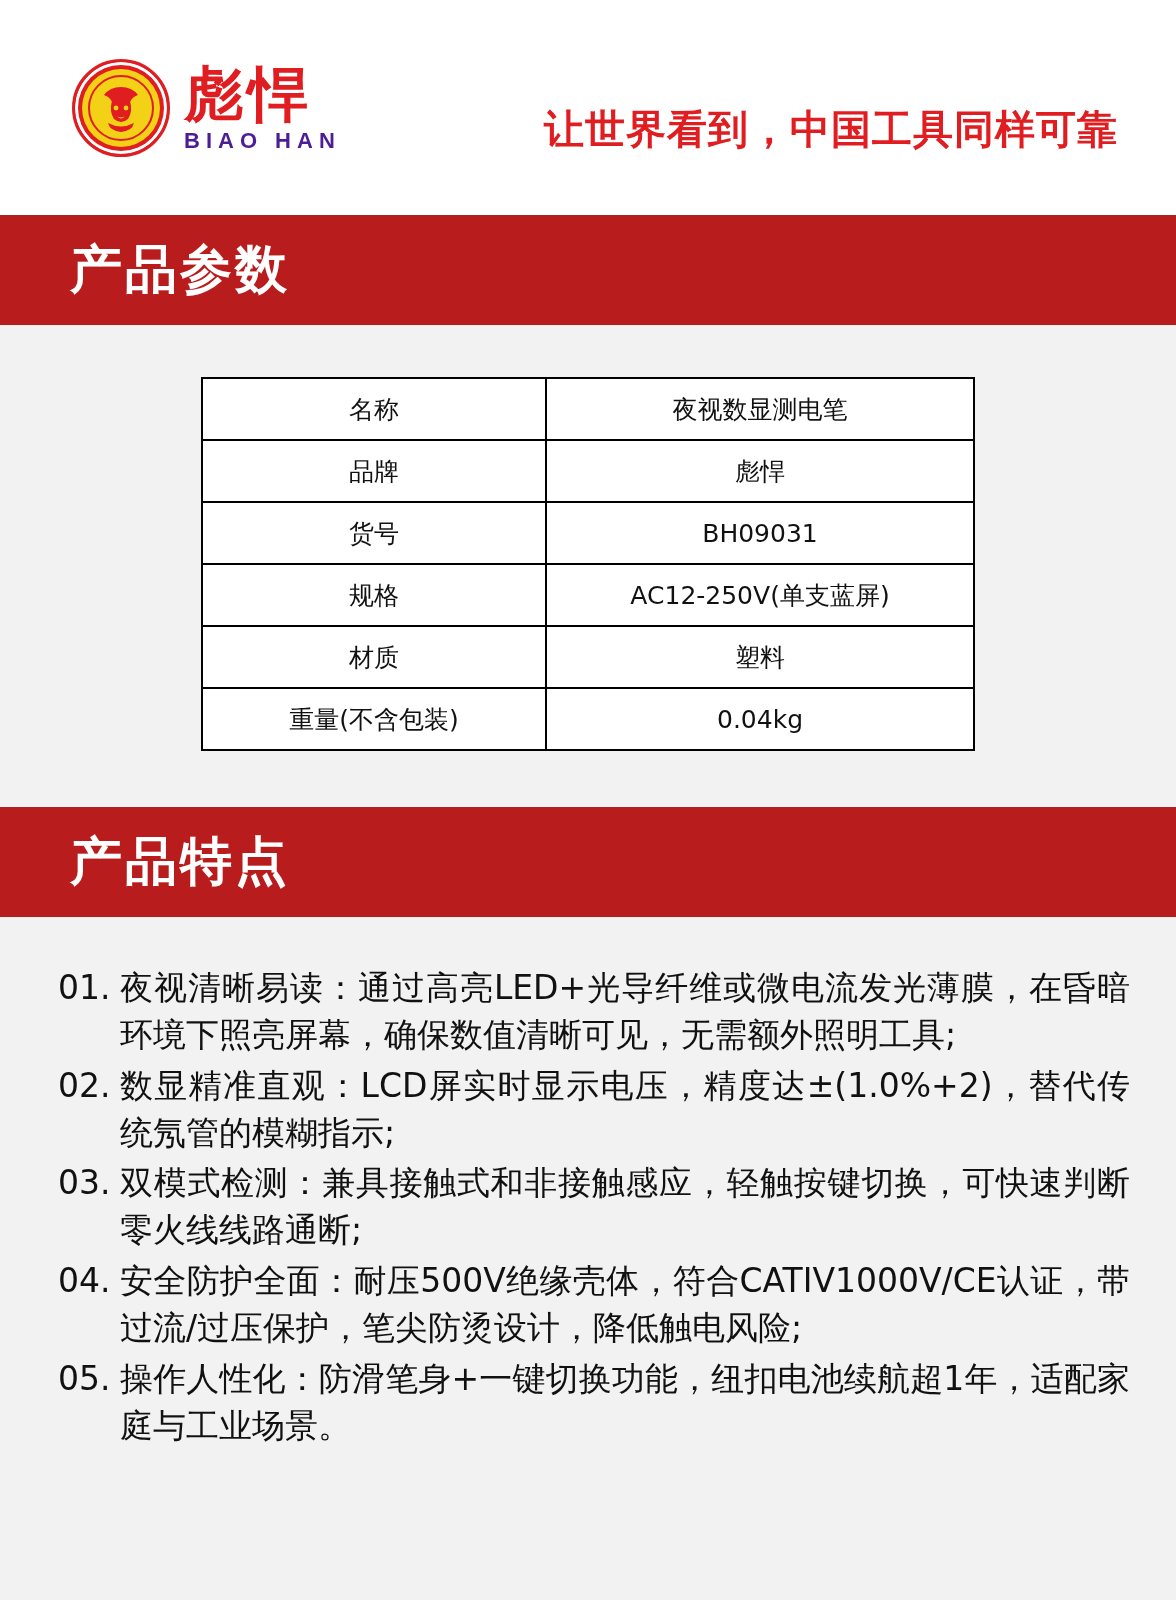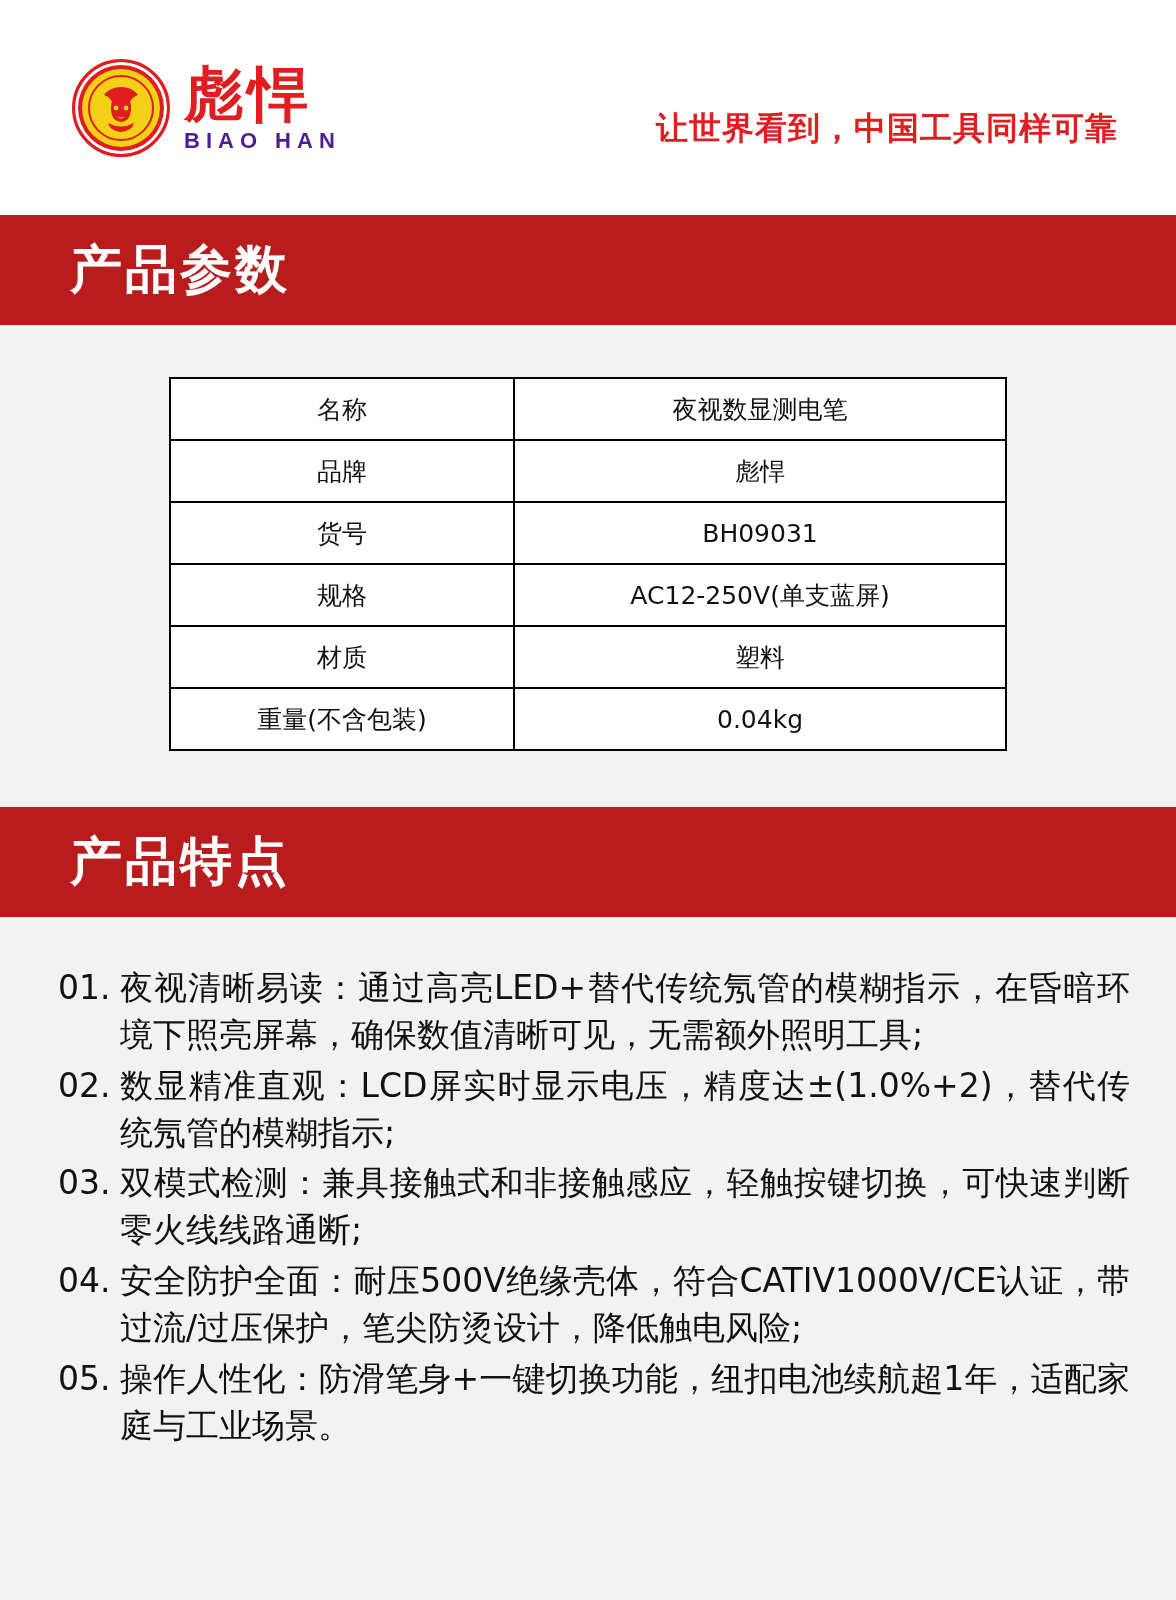--- a/index.html
+++ b/index.html
@@ -74,21 +74,21 @@
   .brand-en {
     font-size: 22px;
     font-weight: 700;
     color: #4c1d95;
     letter-spacing: 6px;
     text-align: center;
     margin-top: 6px;
   }
   .slogan {
     margin-left: auto;
-    font-size: 32px;
+    font-size: 40px;
     font-weight: 700;
     color: #e01d20;
     letter-spacing: 1px;
     white-space: nowrap;
     font-family: "DejaVu Sans", "Liberation Sans", sans-serif;
     margin-top: 43px;
   }
 
   
   .section-bar {
@@ -109,21 +109,21 @@
 
   
   .spec-wrap {
     background: #f2f2f2;
     padding: 52px 0 56px 0;
     display: flex;
     justify-content: center;
   }
   table.spec {
     border-collapse: collapse;
-    width: 838px;
+    width: 774px;
     background: #ffffff;
     table-layout: fixed;
   }
   table.spec td {
     border: 2px solid #000000;
     height: 54px;
     text-align: center;
     vertical-align: middle;
     font-size: 25px;
     color: #111111;
@@ -218,21 +218,21 @@
     </table>
   </div>
 
   <div class="section-bar">
     <span class="bar-title">产品特点</span>
   </div>
 
   <div class="features">
     <div class="feature-item">
       <span class="feature-num">01.</span>
-      <span class="feature-text">夜视清晰易读：通过高亮LED+替代传统氖管的模糊指示，在昏暗环境下照亮屏幕，确保数值清晰可见，无需额外照明工具;</span>
+      <span class="feature-text">夜视清晰易读：通过高亮LED+光导纤维或微电流发光薄膜，在昏暗环境下照亮屏幕，确保数值清晰可见，无需额外照明工具;</span>
     </div>
     <div class="feature-item">
       <span class="feature-num">02.</span>
       <span class="feature-text">数显精准直观：LCD屏实时显示电压，精度达±(1.0%+2)，替代传统氖管的模糊指示;</span>
     </div>
     <div class="feature-item">
       <span class="feature-num">03.</span>
       <span class="feature-text">双模式检测：兼具接触式和非接触感应，轻触按键切换，可快速判断零火线线路通断;</span>
     </div>
     <div class="feature-item">

